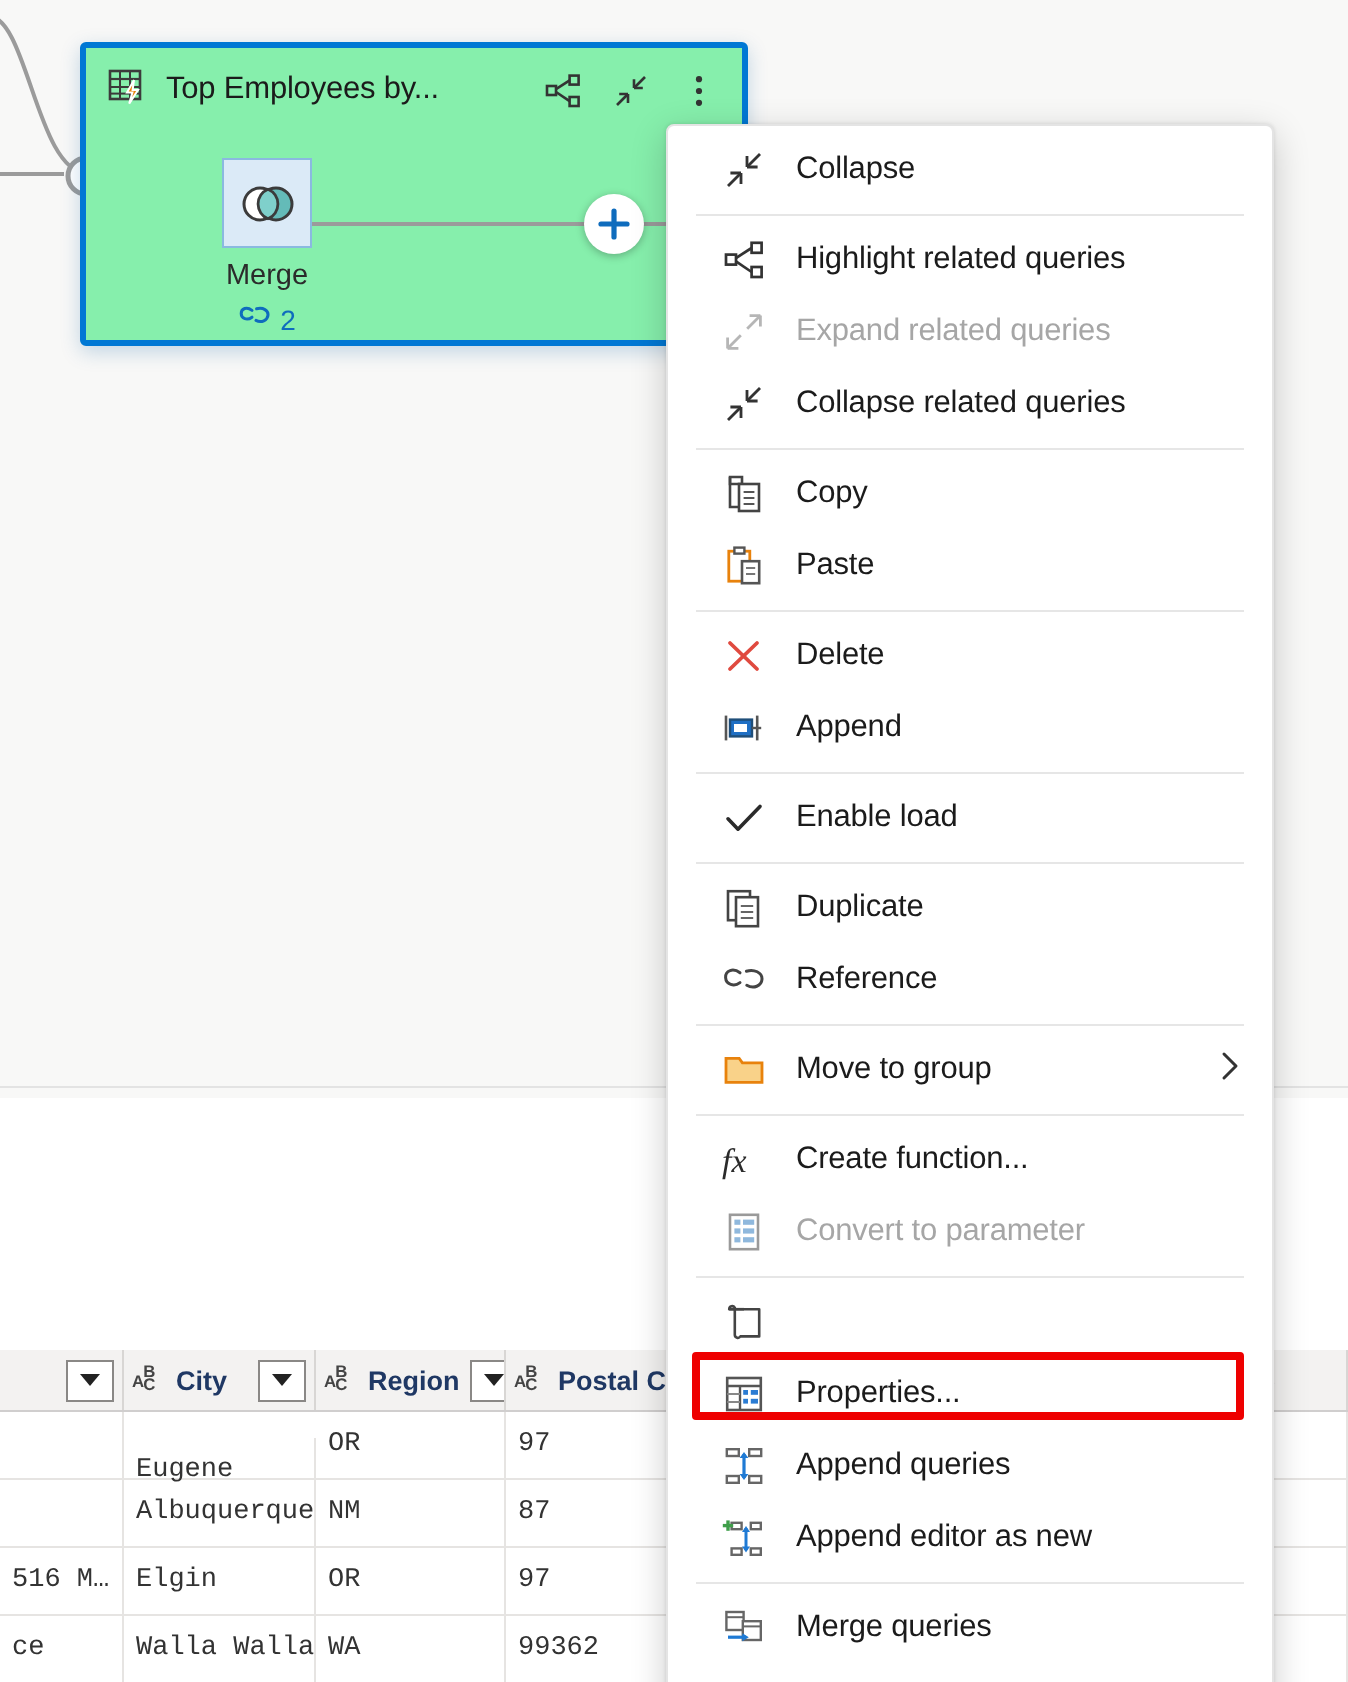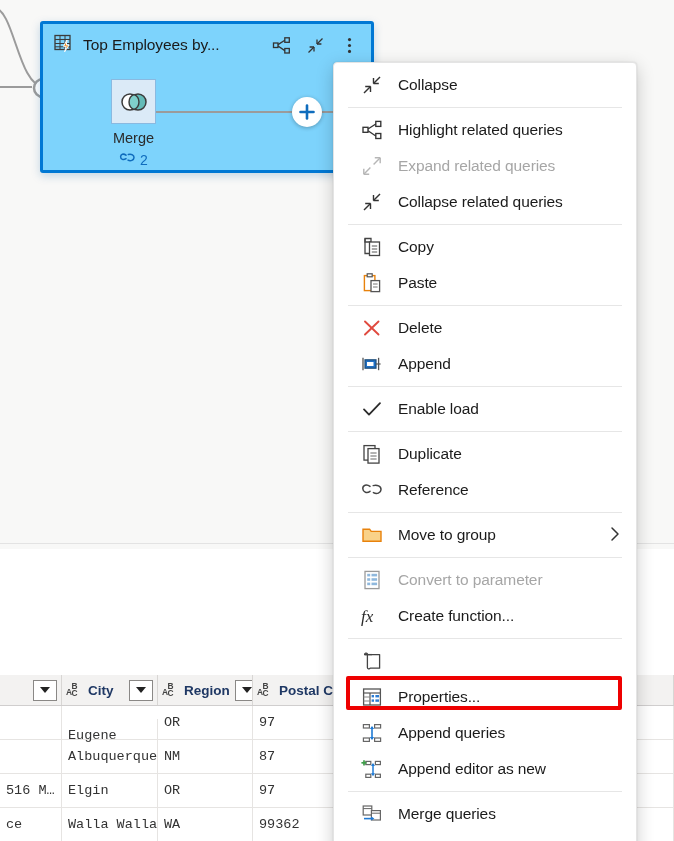--- a/index.html
+++ b/index.html
@@ -13,21 +13,21 @@
   }
   .canvas{position:absolute;inset:0;background:#f8f8f7;}
 
   
   .diagram{position:absolute;left:0;top:0;width:674px;height:546px;background:#f8f8f7;}
   .diagram-svg{position:absolute;left:0;top:0;}
 
   
   .query-card{
     position:absolute;left:40px;top:21px;width:334px;height:152px;
-    background:#7dd3fc;
+    background:#86efac;
     border:3px solid #0078d4;
     border-radius:3px;
     box-sizing:border-box;
     box-shadow:0 3px 10px rgba(0,90,158,.22);
   }
   .card-header{
     position:absolute;left:0;top:0;right:0;height:42px;
     display:flex;align-items:center;padding:0 10px;box-sizing:border-box;
   }
   .card-title{
@@ -426,41 +426,41 @@
           <svg width="22" height="22" viewBox="0 0 22 22">
             <path d="M2 5.2 L8.6 5.2 L10.2 7.4 L20 7.4 L20 17.2 L2 17.2 Z" fill="#f9d289" stroke="#e8820c" stroke-width="1.4"></path>
           </svg>
         </span>
         <span class="lbl">Move to group</span>
         <span class="chev"><svg width="14" height="18" viewBox="0 0 14 18">
             <path d="M4 3 L10 9 L4 15" fill="none" stroke="#333" stroke-width="1.5" stroke-linecap="round" stroke-linejoin="round"></path>
           </svg></span>
       </div>
       <div class="sep"></div>
+      <div class="mi">
+        <span class="ic">
+          <svg width="26" height="22" viewBox="0 0 26 22">
+            <text x="2" y="17" font-family="Liberation Serif, serif" font-style="italic" font-size="17" fill="#2b2b2b">fx</text>
+          </svg>
+        </span>
+        <span class="lbl">Create function...</span>
+      </div>
       <div class="mi dis">
         <span class="ic">
           <svg width="22" height="22" viewBox="0 0 22 22">
             <rect x="4" y="2.4" width="14" height="17.2" fill="#fff" stroke="#9a9a9a" stroke-width="1.3"></rect>
             <rect x="6.2" y="4.8" width="3" height="2.6" fill="#8fb8dd"></rect>
             <rect x="10.5" y="4.8" width="5.6" height="2.6" fill="#8fb8dd"></rect>
             <rect x="6.2" y="9.2" width="3" height="2.6" fill="#8fb8dd"></rect>
             <rect x="10.5" y="9.2" width="5.6" height="2.6" fill="#8fb8dd"></rect>
             <rect x="6.2" y="13.6" width="3" height="2.6" fill="#8fb8dd"></rect>
             <rect x="10.5" y="13.6" width="5.6" height="2.6" fill="#8fb8dd"></rect>
           </svg>
         </span>
         <span class="lbl">Convert to parameter</span>
-      </div>
-      <div class="mi">
-        <span class="ic">
-          <svg width="26" height="22" viewBox="0 0 26 22">
-            <text x="2" y="17" font-family="Liberation Serif, serif" font-style="italic" font-size="17" fill="#2b2b2b">fx</text>
-          </svg>
-        </span>
-        <span class="lbl">Create function...</span>
       </div>
       <div class="sep"></div>
       <div class="mi">
         <span class="ic">
           <svg width="22" height="22" viewBox="0 0 22 22">
             <path d="M3.6 4.6 C3.6 3 5.6 2.6 6.4 3.8 L6.4 17.4 C6.4 19 8.4 19.4 9.2 18.2 L18.6 18.2 L18.6 4.6 Z" fill="#fff" stroke="#444" stroke-width="1.3" stroke-linejoin="round"></path>
             <path d="M3.6 4.6 L11 4.6" stroke="#444" stroke-width="1.3"></path>
           </svg>
         </span>
       </div>

